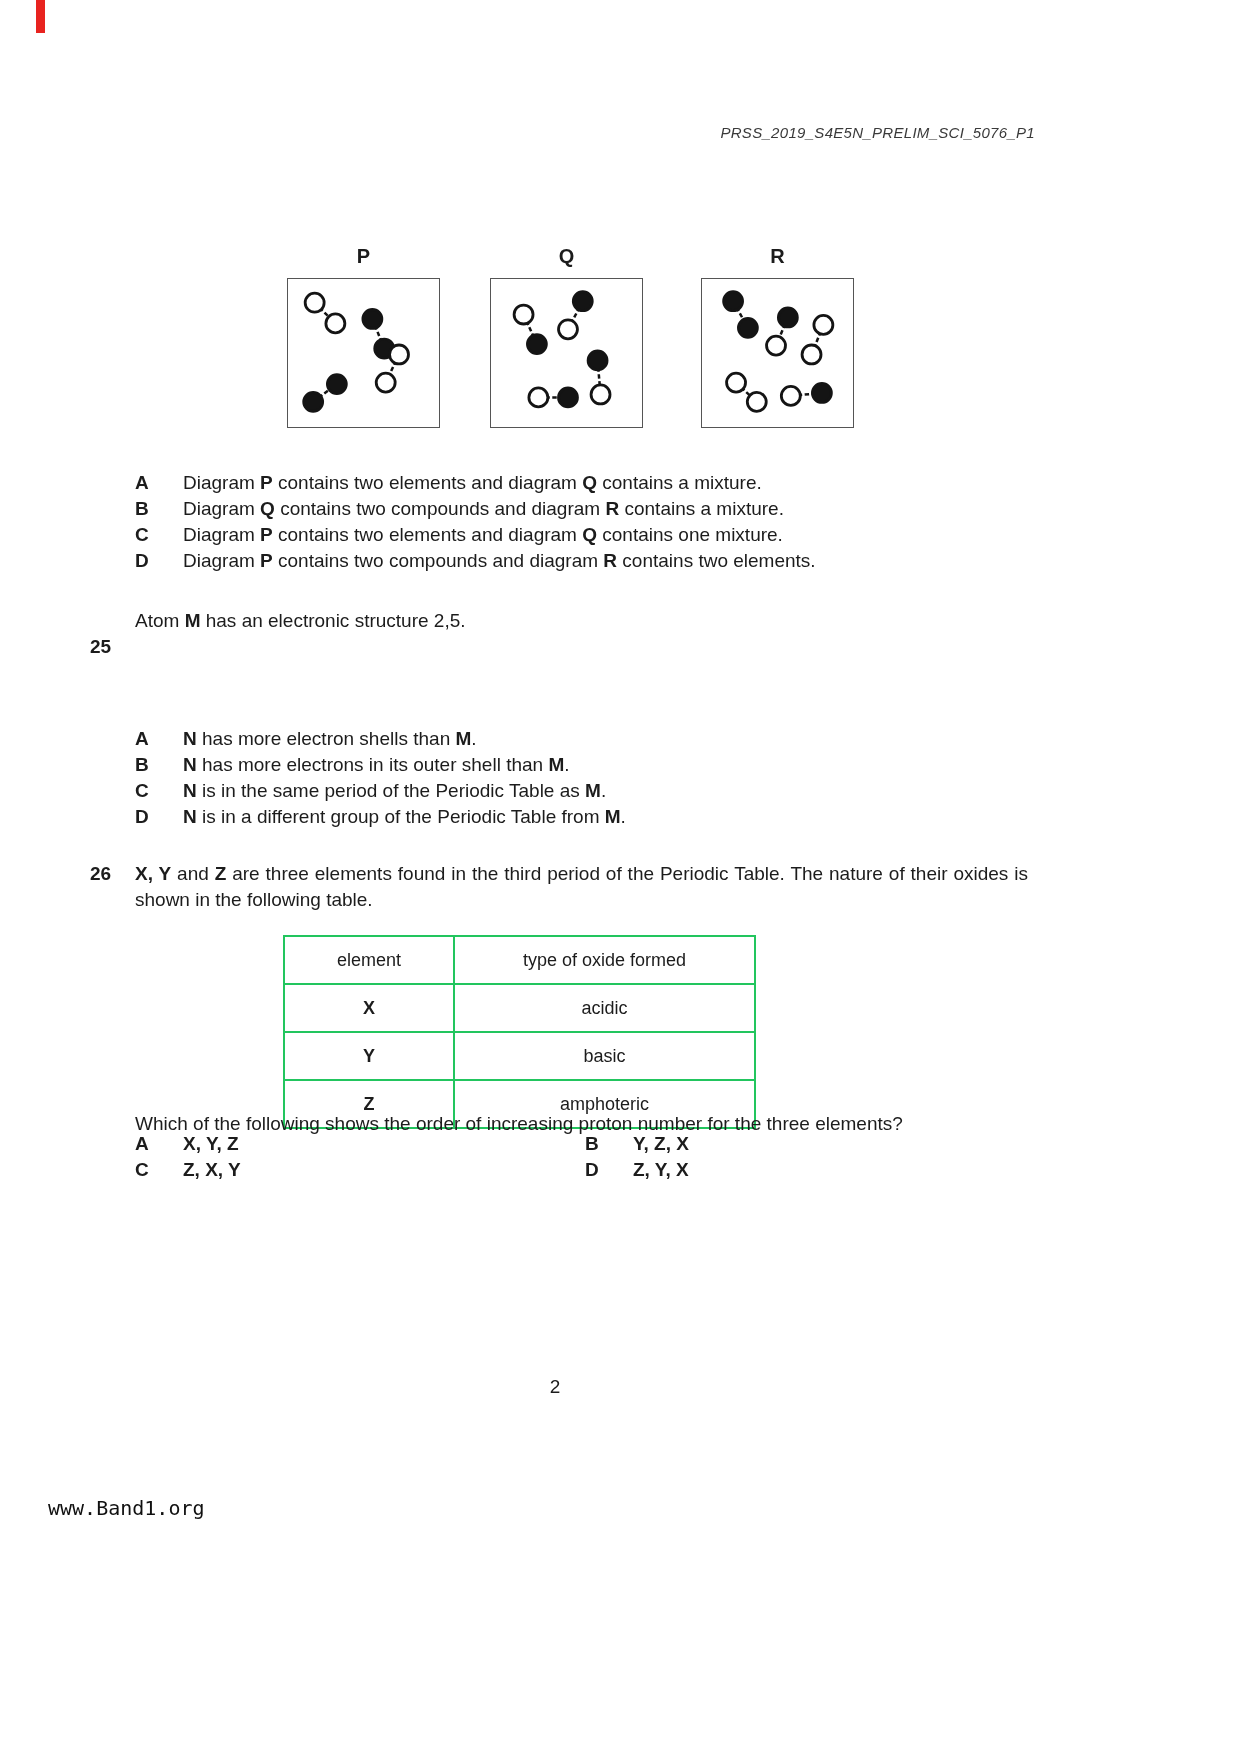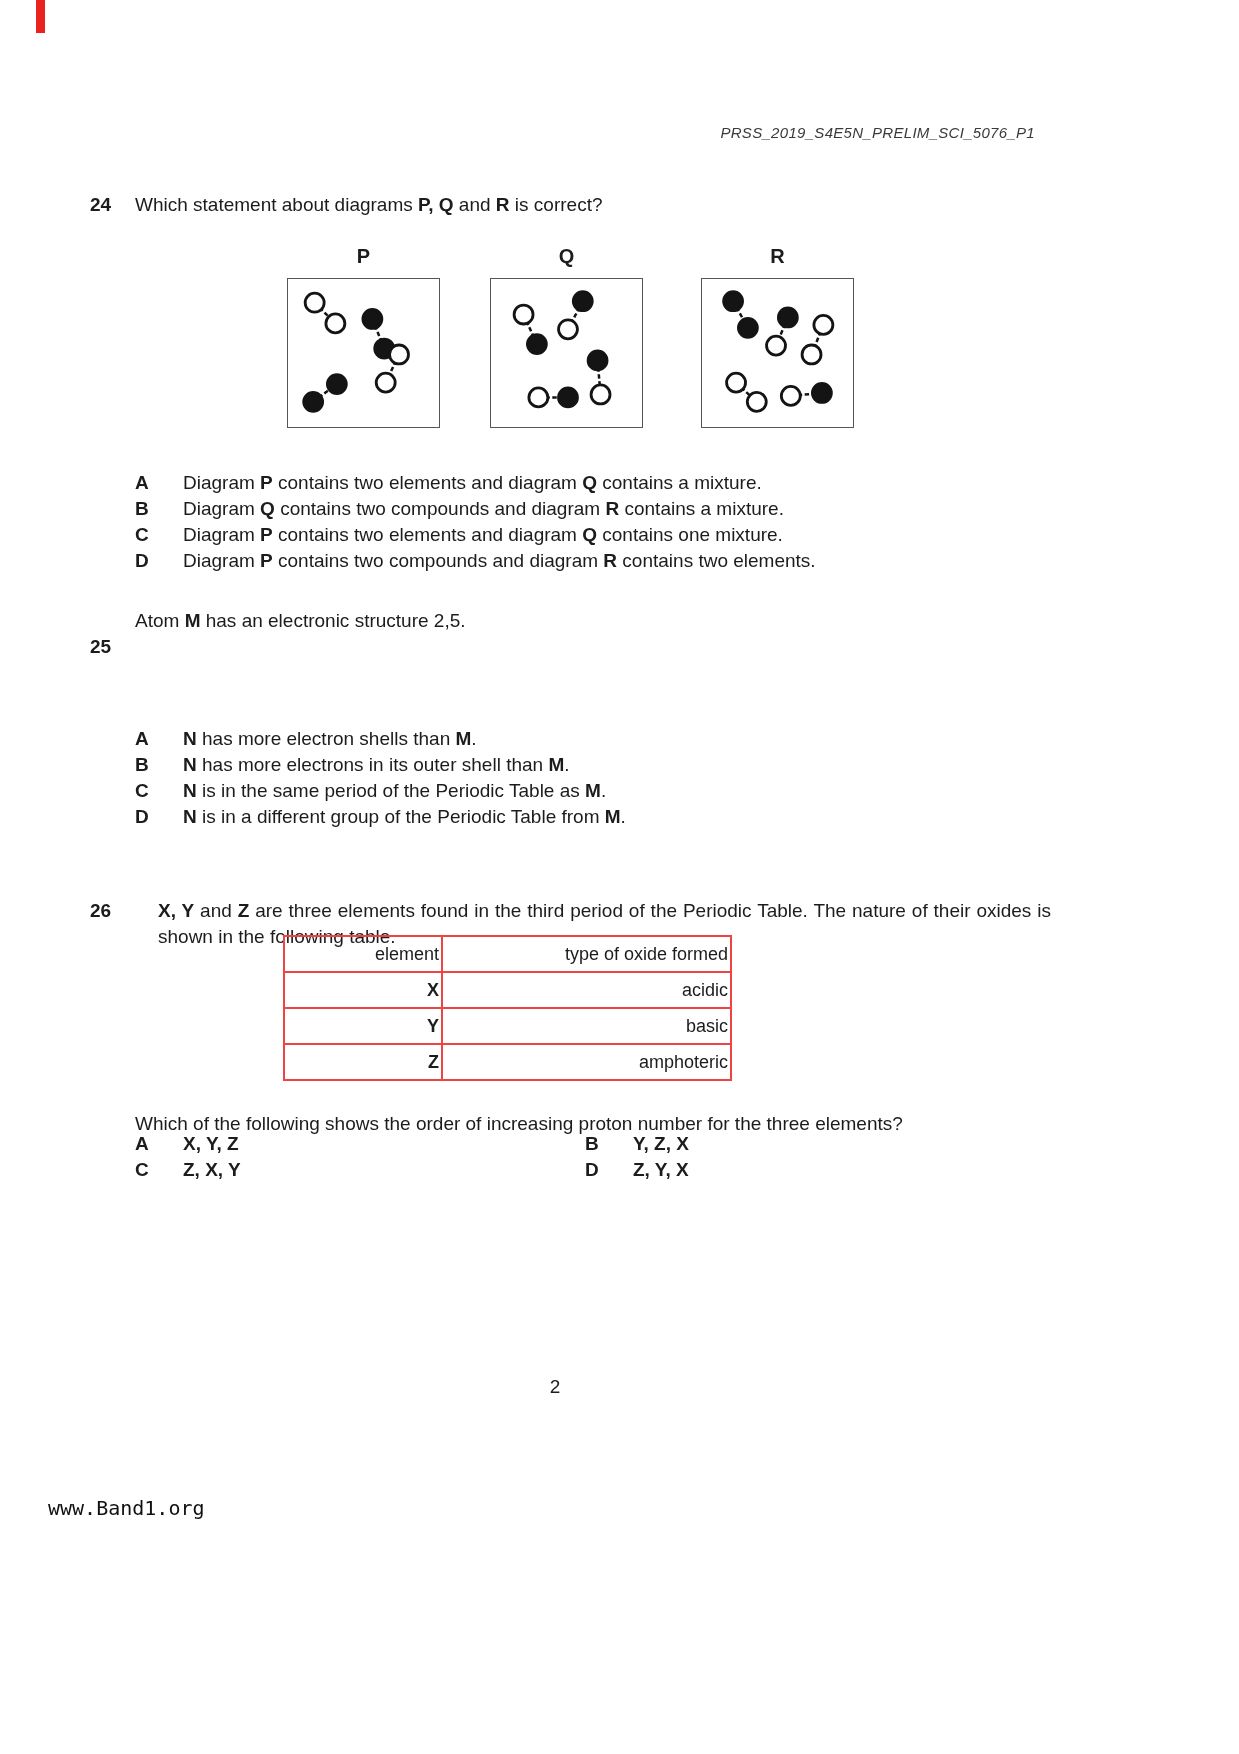--- a/index.html
+++ b/index.html
@@ -30,29 +30,29 @@
   
   .options{position:absolute;left:135px;font-size:19px;line-height:26px;}
   .opt{display:flex;}
   .opt .letter{font-weight:700;width:48px;flex:0 0 48px;}
   .opts24{top:470px;}
   
   .q25{top:608px;align-items:flex-end;}
   .q25 .gap{height:26px;}
   .opts25{top:726px;}
   
-  .q26{top:898px;gap:23px;}
+  .q26{top:861px;}
   .q26 .qbody{text-align:justify;}
   .oxide-table{
     position:absolute;top:935px;left:283px;border-collapse:collapse;
     font-size:18px;line-height:22px;
   }
   .oxide-table td{
-    border:2px solid #ef4444;text-align:right;vertical-align:middle;
-    height:30px;padding:2px;
+    border:2px solid #22c55e;text-align:center;vertical-align:middle;
+    height:30px;padding:8px;
   }
   .oxide-table td.c1{width:152px;}
   .oxide-table td.c2{width:283px;}
   .q26b{top:1091px;margin-top:20px;}
   .opts26{position:absolute;top:1131px;left:135px;font-size:19px;line-height:26px;width:700px;}
   .opts26 .row{display:flex;}
   .opts26 .cell{display:flex;width:450px;}
   .opts26 .cell.right{width:250px;}
   .opts26 .letter{font-weight:700;width:48px;flex:0 0 48px;}
   .opts26 .val{font-weight:700;}
@@ -64,24 +64,20 @@
 </style>
 </head>
 <body>
 
 <div class="sheet">
 
   <div class="red-mark"></div>
 
   <div class="header">PRSS_2019_S4E5N_PRELIM_SCI_5076_P1</div>
 
-  <div class="q q24 qrow">
-    <div class="qnum">24</div>
-    <div class="qbody"><span>Which statement about diagrams </span><span style="font-weight: 700;">P, Q</span><span> and </span><span style="font-weight: 700;">R</span><span> is correct?</span></div>
-  </div>
 
   <div class="diagram-strip">
     <figure class="diagram d0" style="margin:0">
       <div class="dlabel">P</div>
       <div class="mol-box">
           <svg viewBox="0 0 100 100" width="100%" height="100%">
             <line x1="17" y1="16" x2="31" y2="30" stroke="#141414" stroke-width="1.7" stroke-dasharray="3 1.7"></line>
             <circle cx="17" cy="16" r="6.4" fill="#ffffff" stroke="#141414" stroke-width="1.9"></circle>
             <circle cx="31" cy="30" r="6.4" fill="#ffffff" stroke="#141414" stroke-width="1.9"></circle>
             <line x1="56" y1="27" x2="64" y2="47" stroke="#141414" stroke-width="1.7" stroke-dasharray="3 1.7"></line>

